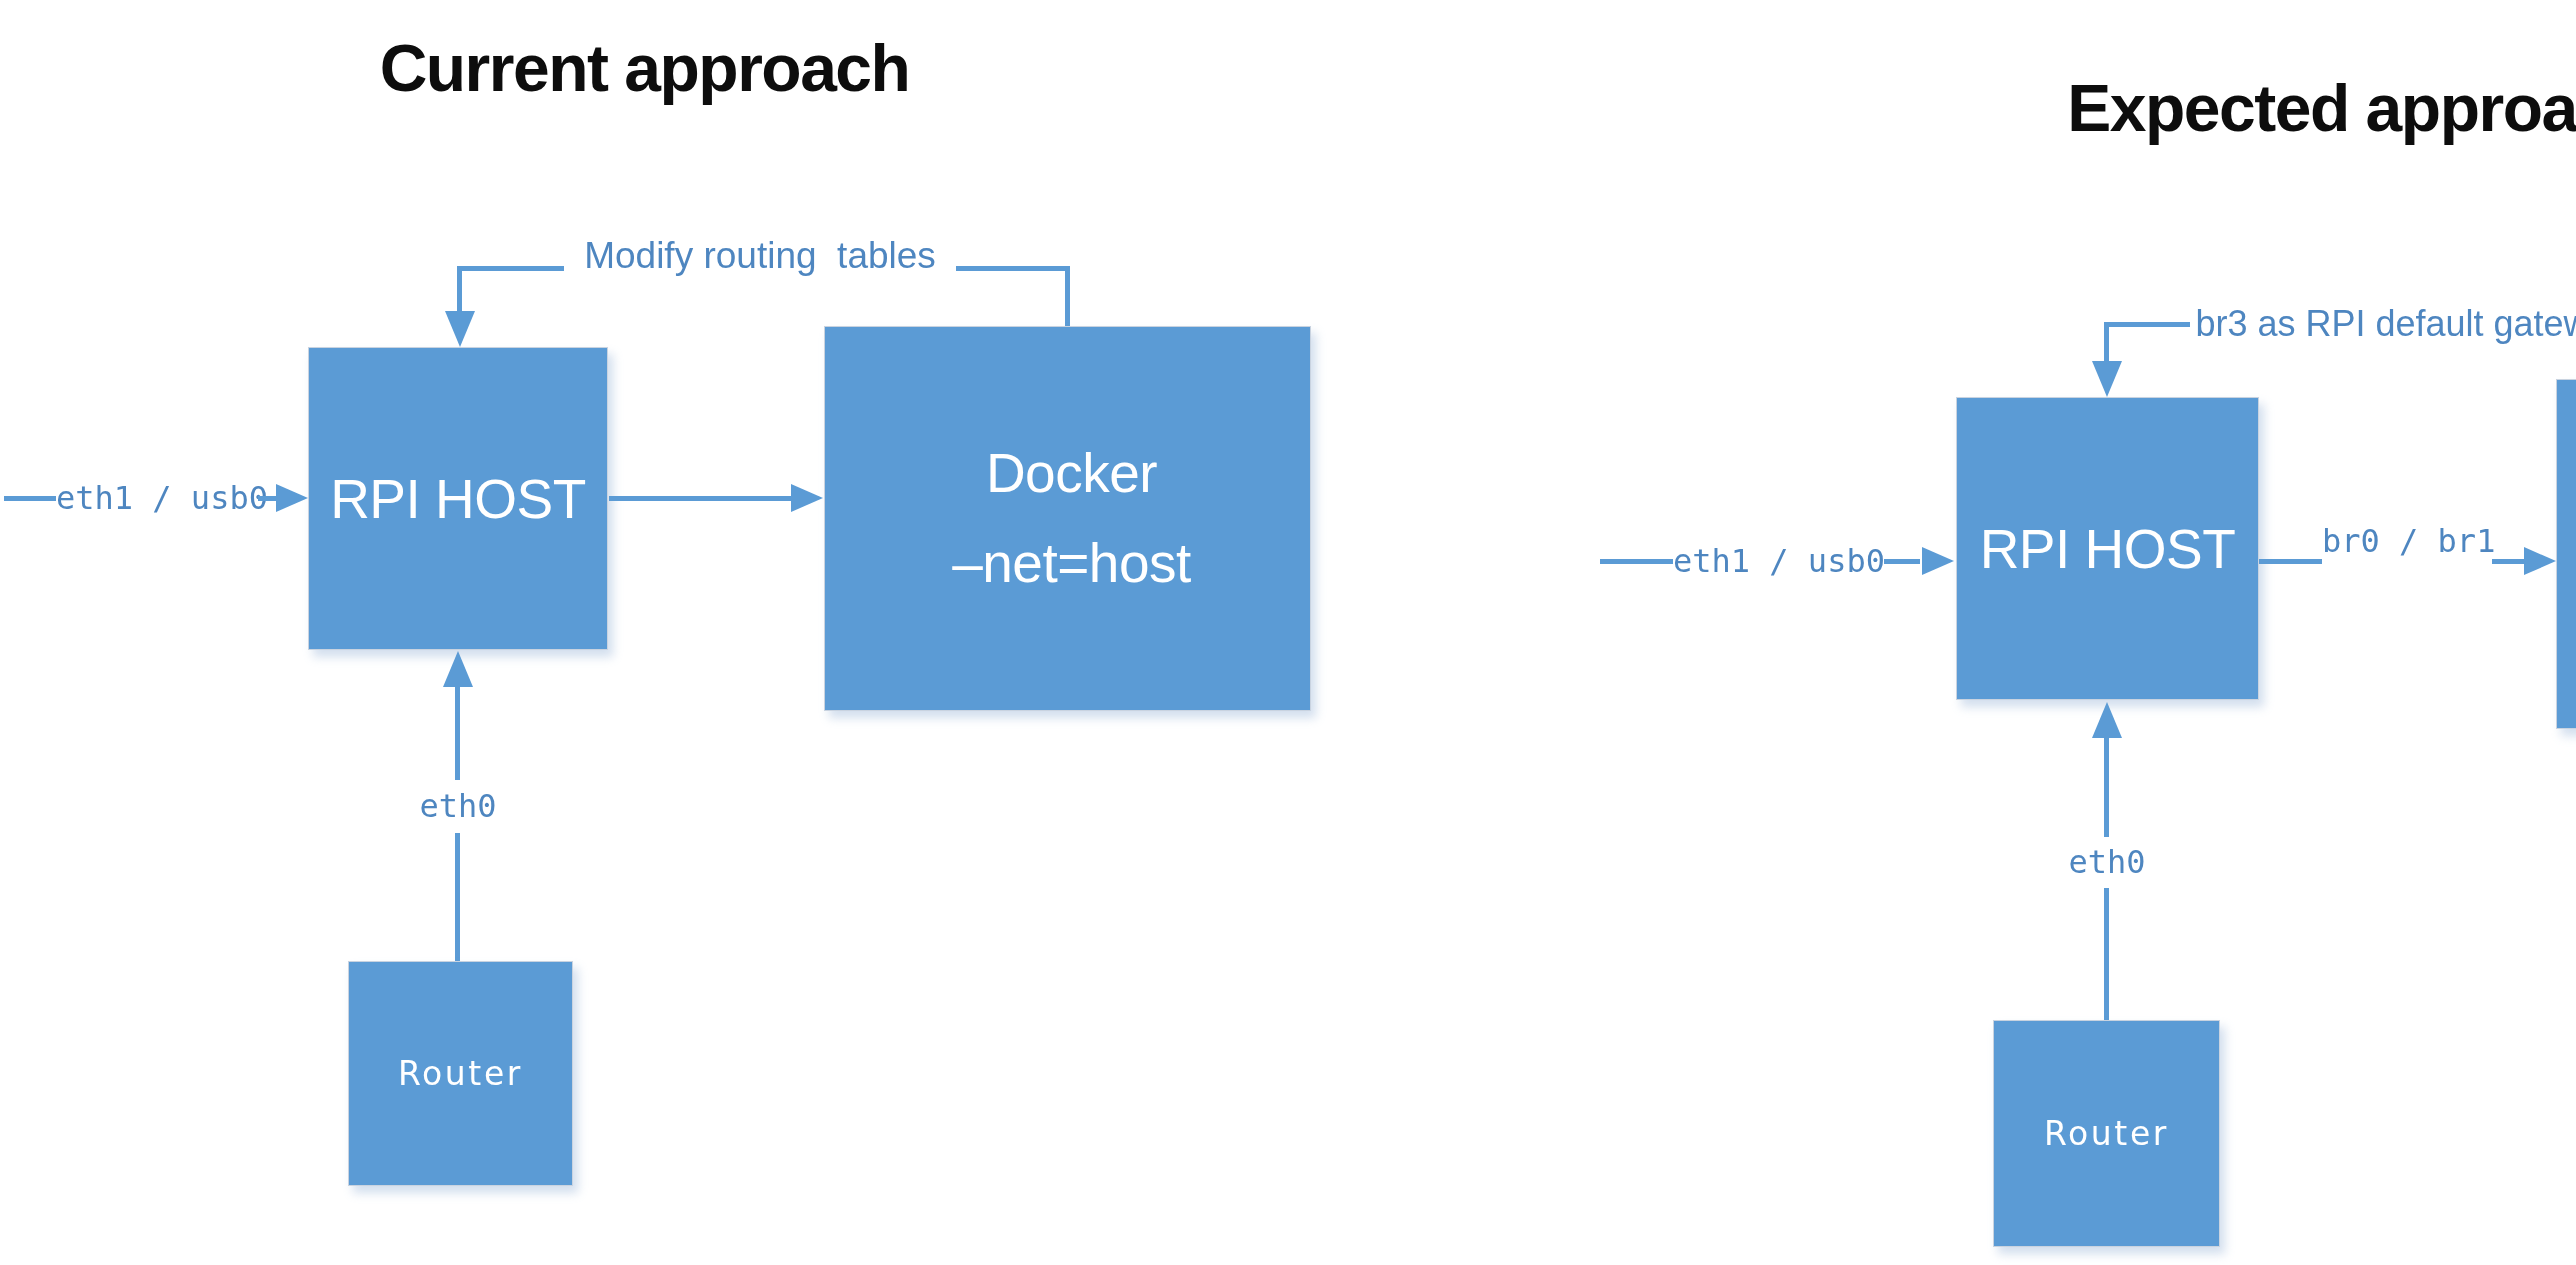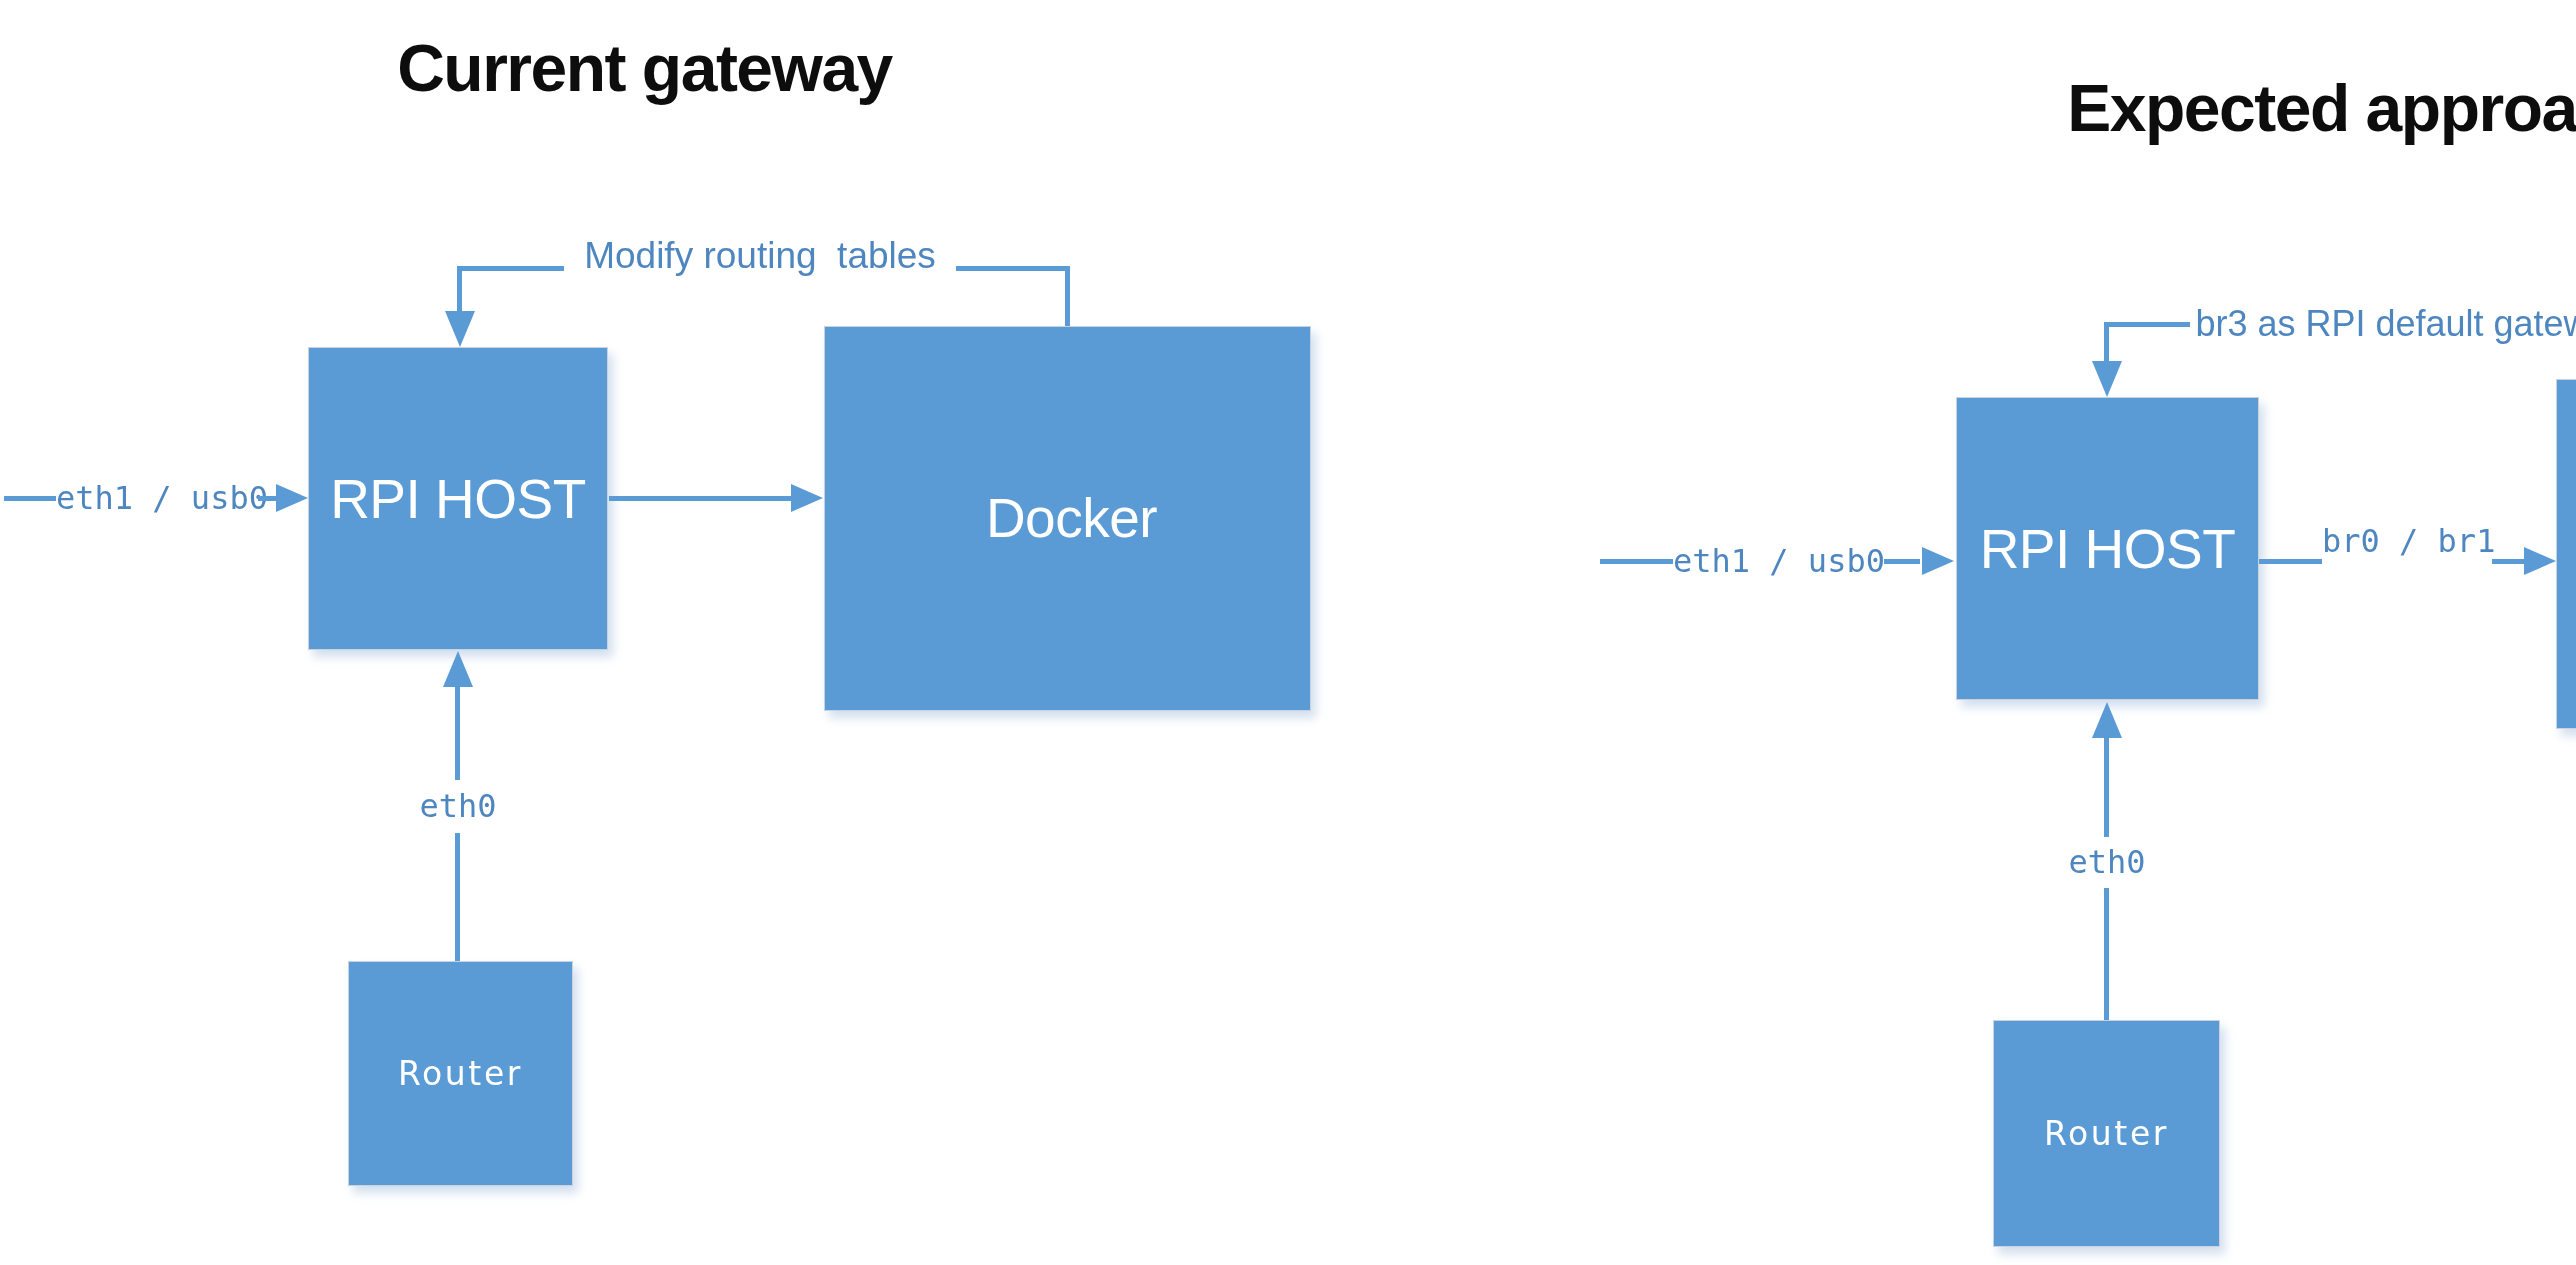--- a/index.html
+++ b/index.html
@@ -81,21 +81,21 @@
   #r-eth0-label{left:2045px;top:838px;width:124px;line-height:49px;}
   #r-eth0-s2{left:2104px;top:888px;width:5.2px;height:133px;}
   #r-router{left:1993px;top:1020px;width:227px;height:227px;}
 </style>
 </head>
 <body>
 
 <div id="canvas">
 
   <section>
-    <h1 class="title" id="l-title">Current gateway</h1>
+    <h1 class="title" id="l-title">Current approach</h1>
 
     <div class="line" id="l-fb-h1"></div>
     <div class="edge-label" id="l-fb-label">Modify routing  tables</div>
     <div class="line" id="l-fb-h2"></div>
     <div class="line" id="l-fb-v1"></div>
     <div class="arr arr-down" id="l-fb-arr"></div>
     <div class="line" id="l-fb-v2"></div>
 
     <div class="line" id="l-in-s1"></div>
     <div class="iface-label" id="l-in-label">eth1 / usb0</div>
@@ -105,20 +105,21 @@
     <div class="node" id="l-rpi">
       <span class="node-label">RPI HOST</span>
     </div>
 
     <div class="line" id="l-mid-s"></div>
     <div class="arr arr-r" id="l-mid-arr"></div>
 
     <div class="node" id="l-docker">
       <div class="docker-inner">
         <div class="docker-title">Docker</div>
+        <div class="docker-title">–net=host</div>
       </div>
     </div>
 
     <div class="arr arr-up" id="l-eth0-arr"></div>
     <div class="line" id="l-eth0-s1"></div>
     <div class="iface-label" id="l-eth0-label">eth0</div>
     <div class="line" id="l-eth0-s2"></div>
 
     <div class="node" id="l-router">
       <span class="router-label">Router</span>

